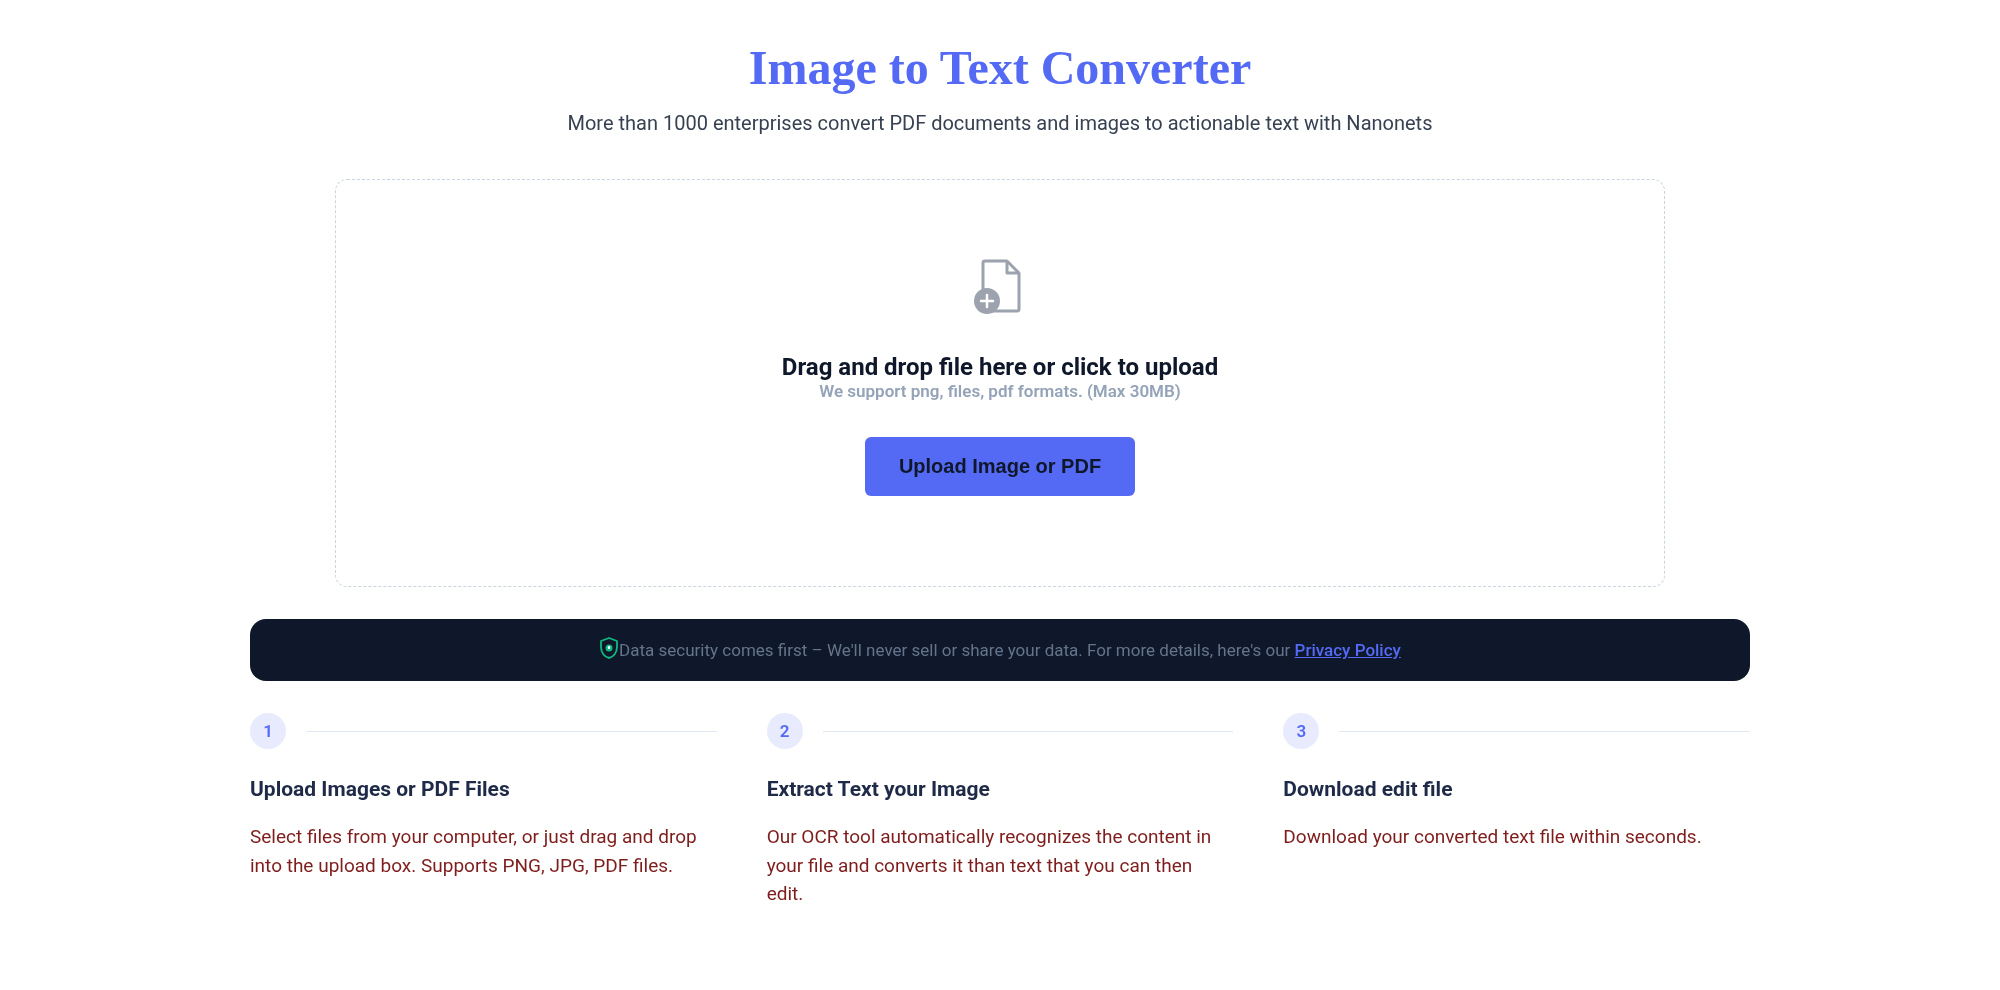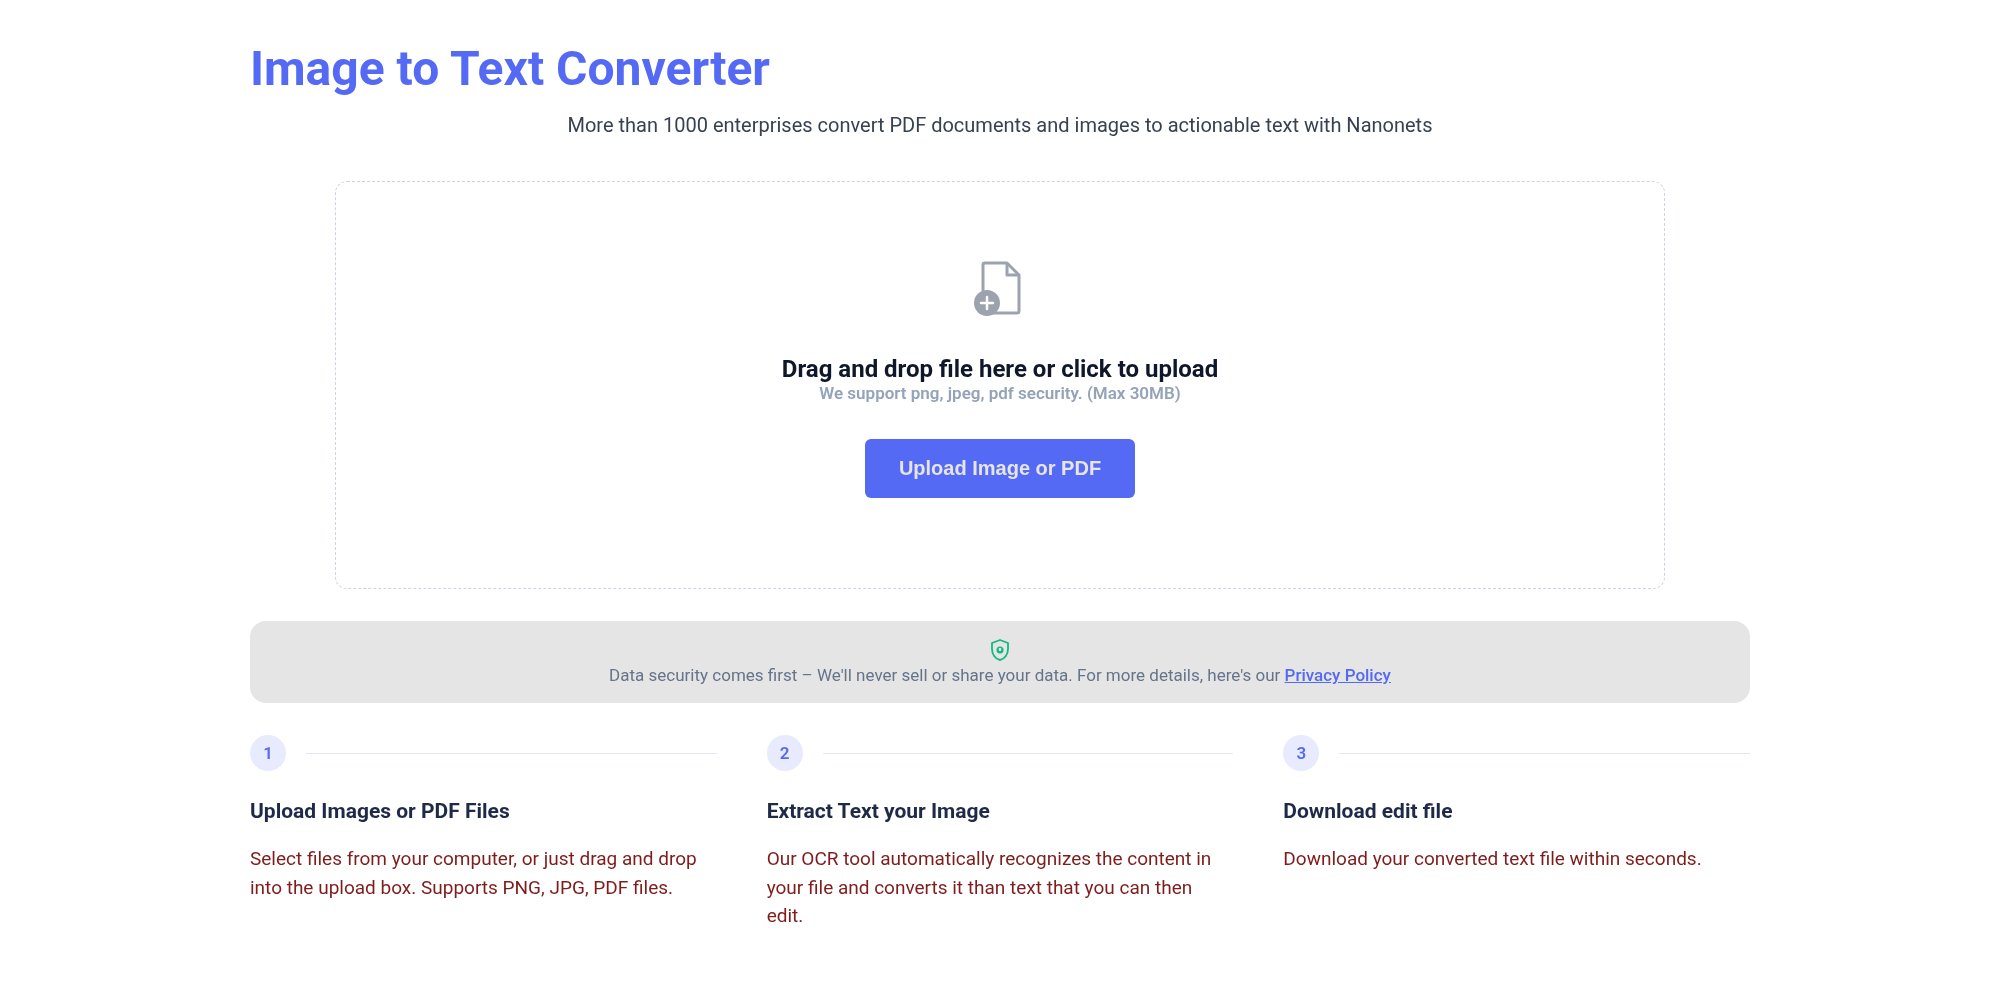--- a/index.html
+++ b/index.html
@@ -17,25 +17,26 @@
       overflow: hidden;
     }
     
     .container {
       max-width: 1540px;
       margin: 0 auto;
       padding: 40px 20px 0;
     }
     
     .page-title {
-      text-align: left;
+      text-align: center;
       font-size: 48px;
       font-weight: 700;
       color: #546AF4;
       margin-bottom: 16px;
+      font-family: Liberation Serif, serif;
     }
     
     .page-subtitle {
       text-align: center;
       font-size: 20px;
       color: #374151;
       margin-bottom: 44px;
     }
     
     .upload-area {
@@ -62,40 +63,39 @@
     
     .upload-subtext {
       font-size: 17px;
       font-weight: 600;
       color: #94a3b8;
       margin-bottom: 36px;
     }
     
     .upload-button {
       background: #546AF4;
-      color: #e5e5e5;
+      color: #0f172a;
       border: none;
       padding: 18px 34px;
       font-size: 20px;
       font-weight: 600;
       border-radius: 6px;
       cursor: pointer;
     }
     
     .security-banner {
       max-width: 1560px;
       margin: 0 auto 32px;
-      background: #e5e5e5;
+      background: #0f172a;
       border-radius: 16px;
       padding: 18px 24px;
       display: flex;
       align-items: center;
       justify-content: center;
       gap: 0;
-      flex-direction: column;
     }
     
     .security-text {
       font-size: 17px;
       color: #64748b;
     }
     
     .privacy-link {
       color: #546AF4;
       text-decoration: underline;
@@ -170,21 +170,21 @@
   <div class="upload-area">
     <div class="upload-icon">
       <svg width="62" height="62" viewBox="0 0 62 62" fill="none">
         <path d="M38 6H16C14.8954 6 14 6.89543 14 8V54C14 55.1046 14.8954 56 16 56H48C49.1046 56 50 55.1046 50 54V18L38 6Z" stroke="#9ca3af" stroke-width="3" fill="none" stroke-linejoin="round"></path>
         <path d="M38 6V18H50" stroke="#9ca3af" stroke-width="3" fill="none" stroke-linejoin="round"></path>
         <circle cx="18" cy="46" r="13" fill="#9ca3af"></circle>
         <path d="M18 40V52M12 46H24" stroke="#ffffff" stroke-width="2.5" stroke-linecap="round"></path>
       </svg>
     </div>
     <h2 class="upload-heading">Drag and drop file here or click to upload</h2>
-    <p class="upload-subtext">We support png, jpeg, pdf security. (Max 30MB)</p>
+    <p class="upload-subtext">We support png, files, pdf formats. (Max 30MB)</p>
     <button class="upload-button">Upload Image or PDF</button>
   </div>
 
   <div class="security-banner">
     <span>
       <svg width="20" height="22" viewBox="0 0 20 22" fill="none">
         <path d="M10 1L2 4V10C2 15.5 5.5 20 10 21C14.5 20 18 15.5 18 10V4L10 1Z" stroke="#10b981" stroke-width="1.8" fill="none" stroke-linejoin="round"></path>
         <circle cx="10" cy="11" r="3.5" fill="#10b981"></circle>
         <rect x="8.8" y="9" width="2.4" height="3" rx="1" fill="#ffffff"></rect>
       </svg>

